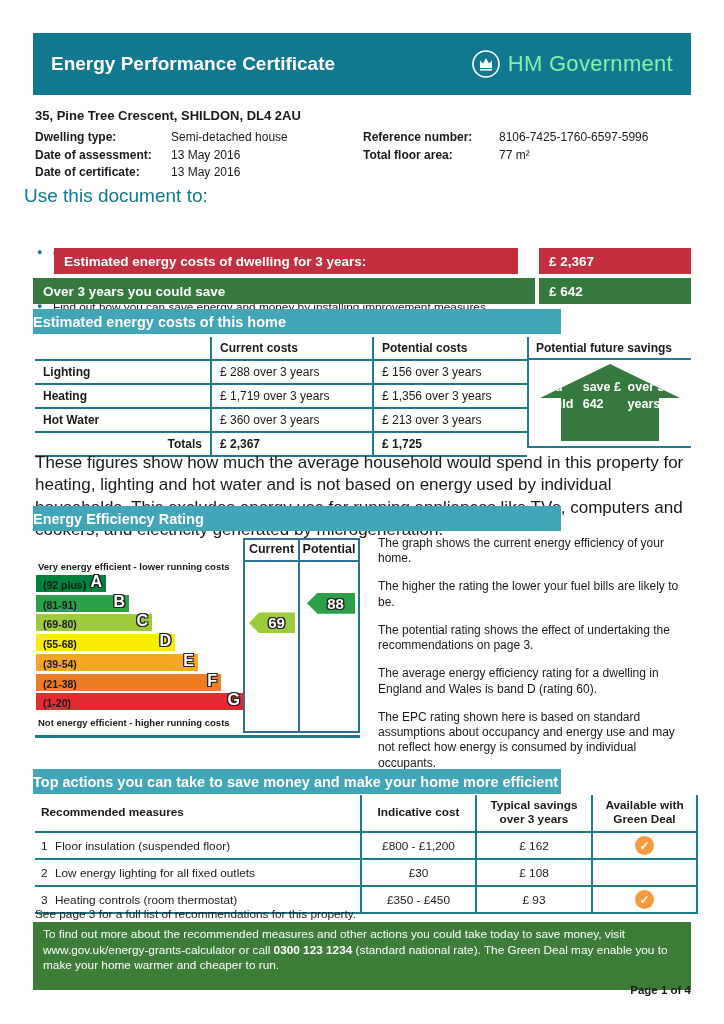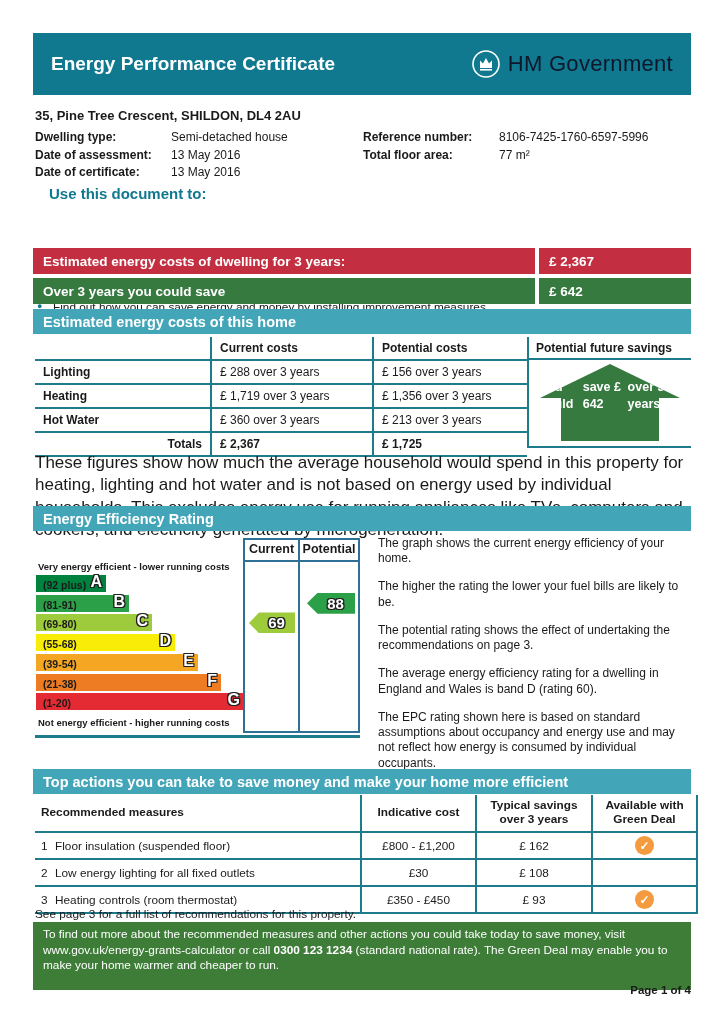--- a/index.html
+++ b/index.html
@@ -4,46 +4,46 @@
 <style>
   html,body { margin:0; padding:0; background:#ffffff; }
   body { font-family:"Liberation Sans", sans-serif; color:#1a1a1a; }
   .page { position:relative; width:724px; height:1024px; background:#fff; overflow:hidden; }
 
   
   .header-banner { position:absolute; left:33px; top:33px; width:658px; height:62px;
     background:var(--header_teal); display:flex; align-items:center; justify-content:space-between;
     padding:0 18px; box-sizing:border-box; }
   .header-title { color:#fff; font-size:19px; font-weight:bold; }
-  .logo { display:flex; align-items:center; gap:7px; color:#0f172a; font-size:22px; letter-spacing:0.3px; }
+  .logo { display:flex; align-items:center; gap:7px; color:#86efac; font-size:22px; letter-spacing:0.3px; }
 
   .address { position:absolute; left:35px; top:108px; font-size:13px; font-weight:bold; }
 
   .details { position:absolute; top:130px; font-size:12px; }
   #details-left { left:35px; width:325px; }
   #details-right { left:363px; width:330px; }
   .detail-row { display:flex; height:17.5px; align-items:flex-start; }
   .dlabel { font-weight:bold; width:136px; flex:none; }
 
-  .use-heading { position:absolute; left:49px; top:185px; color:var(--header_teal); font-weight:bold; font-size:15px; }
+  .use-heading { position:absolute; left:24px; top:185px; color:var(--header_teal); font-weight:normal; font-size:19px; }
   .bullets { position:absolute; left:35px; top:206px; margin:0; padding:0; list-style:none; font-size:11.8px; width:640px; }
   .bullets li { margin-bottom:4px; padding-left:18px; position:relative;margin-top:40px; }
   .bullets li::before { content:"\25CF"; color:var(--header_teal); position:absolute; left:2px; top:1px; font-size:9px; }
 
   
   .banner-row { position:absolute; left:33px; width:658px; height:26px; display:flex; color:#fff; font-weight:bold; font-size:13.5px; }
   .banner-row .blabel { flex:1; display:flex; align-items:center; padding-left:10px; }
   .banner-row .bvalue { width:142px; margin-left:4px; display:flex; align-items:center; padding-left:10px; flex:none; }
   #banner-costs { top:248px; }
   #banner-save  { top:278px; }
-  #banner-costs .blabel, #banner-costs .bvalue { background:var(--red); }
+  #banner-costs .blabel, #banner-costs .bvalue { background:var(--red);margin-left:21px; }
   #banner-save  .blabel, #banner-save  .bvalue { background:var(--green_banner); }
 
-  .section-banner { position:absolute; left:33px; width:658px; height:25px; background:var(--section_teal);
-    color:#fff; font-weight:bold; font-size:14.5px; display:flex; align-items:center; padding-left:10px; box-sizing:border-box; }
+  .section-banner { position:absolute; left:33px; width:528px; height:25px; background:var(--section_teal);
+    color:#fff; font-weight:bold; font-size:14.5px; display:flex; align-items:center; box-sizing:border-box; }
   #sec-costs   { top:309px; }
   #sec-eer     { top:506px; }
   #sec-actions { top:769px; }
 
   
   .cost-table { position:absolute; left:35px; top:337px; border-collapse:collapse; font-size:12px; }
   .cost-table th, .cost-table td { border-bottom:2px solid var(--border_teal); padding:3px 8px; height:16px; text-align:left; }
   .cost-table .c0 { width:159px; } .cost-table .c1 { width:144px; } .cost-table .c2 { width:137px; }
   .cost-table .vb { border-left:2px solid var(--border_teal); }
   .cost-table th { font-weight:bold; }

